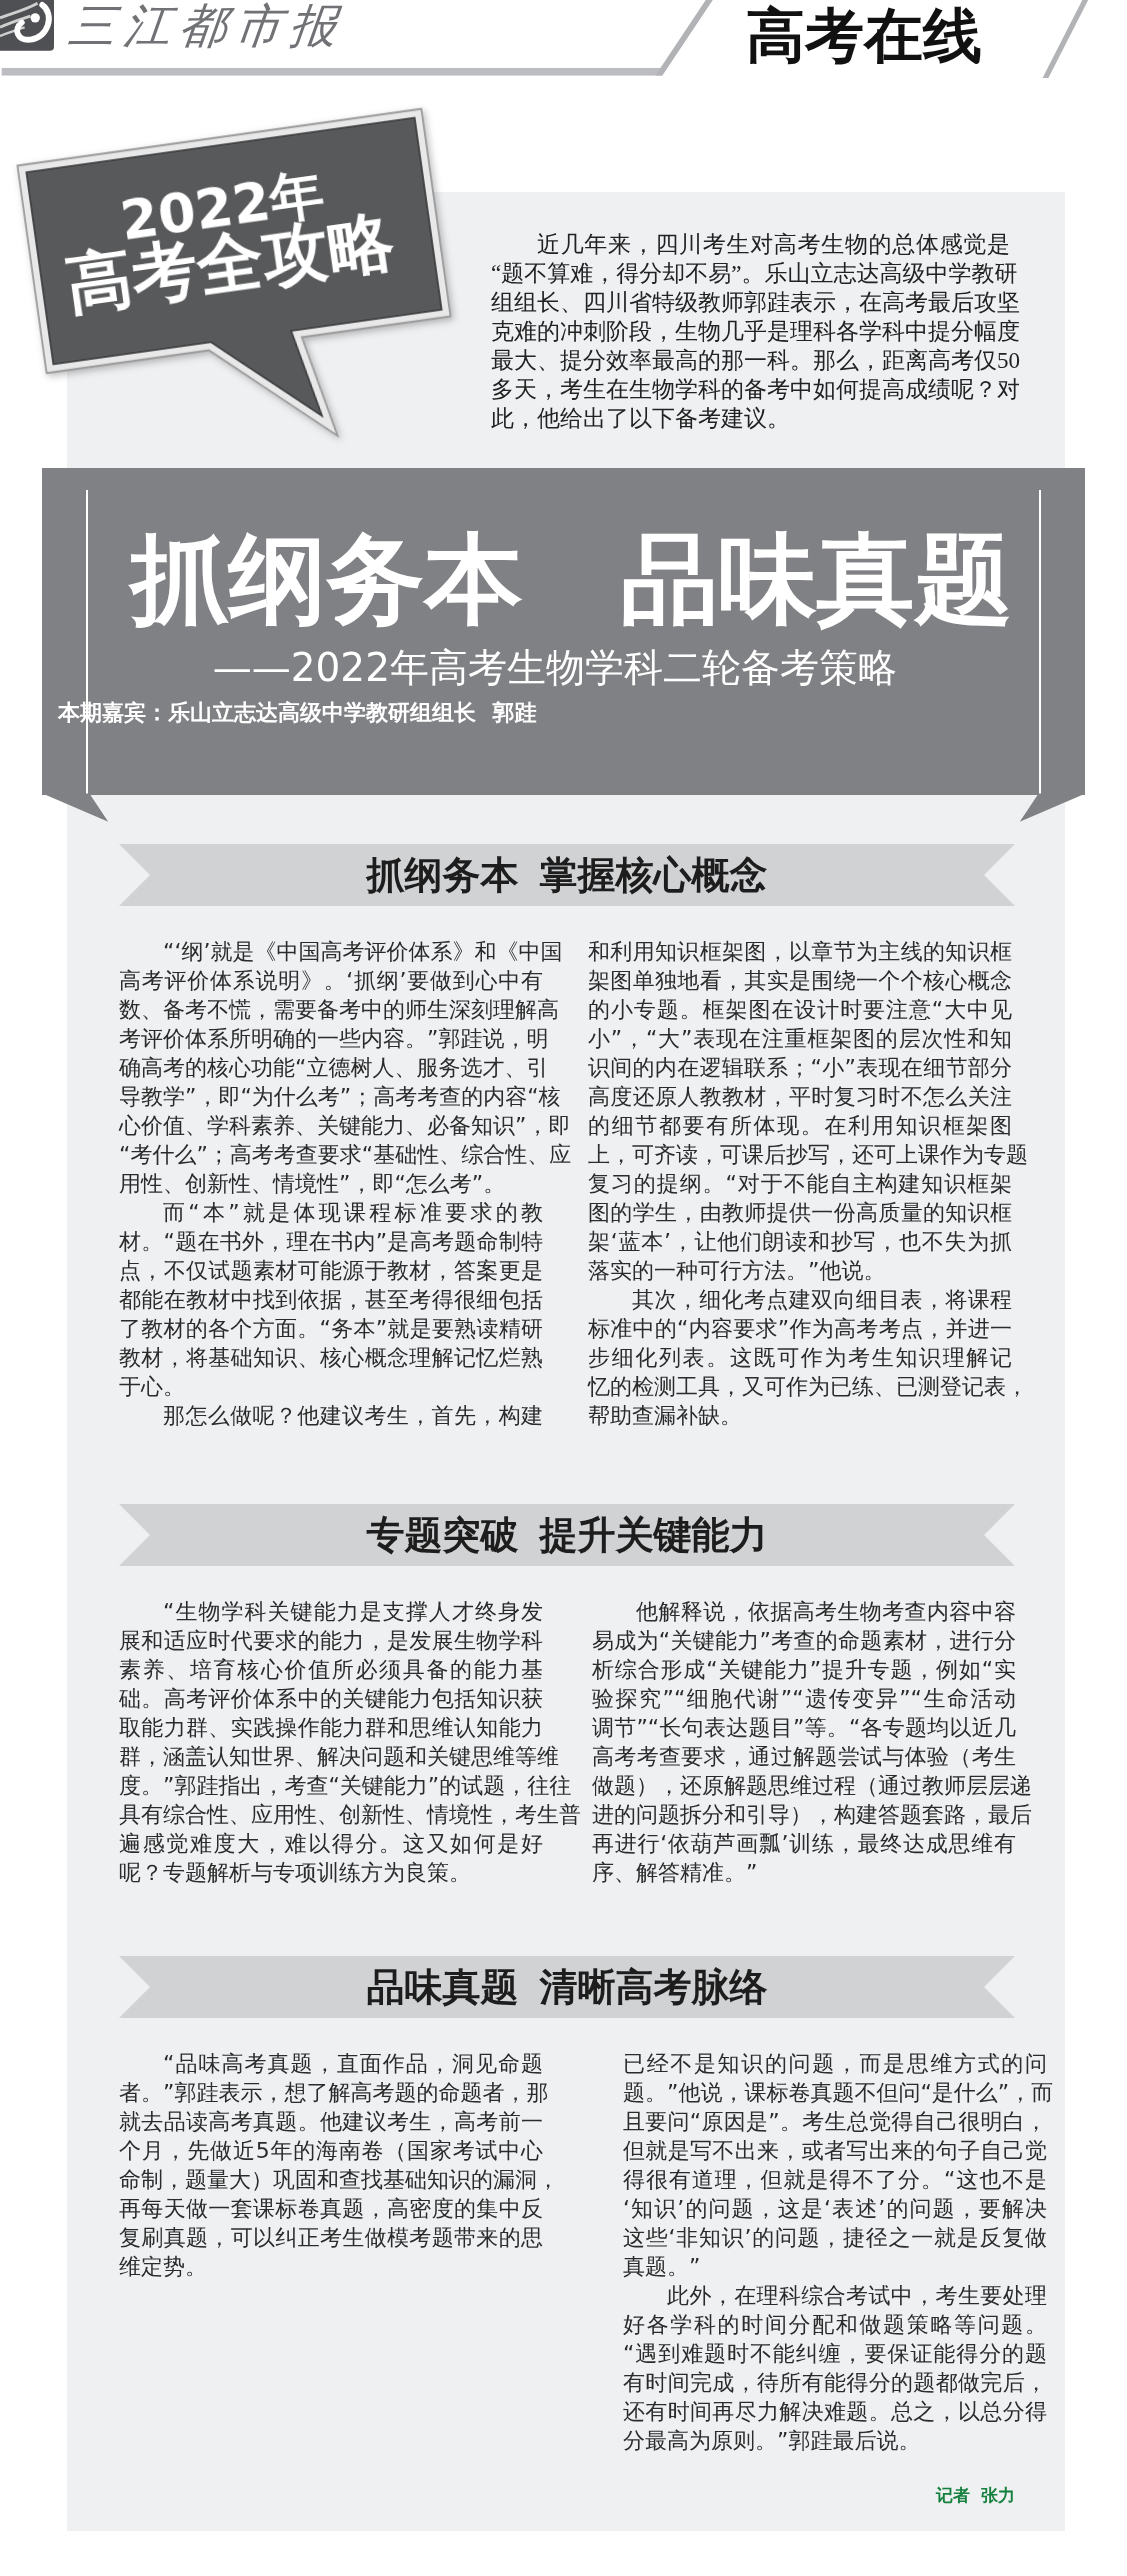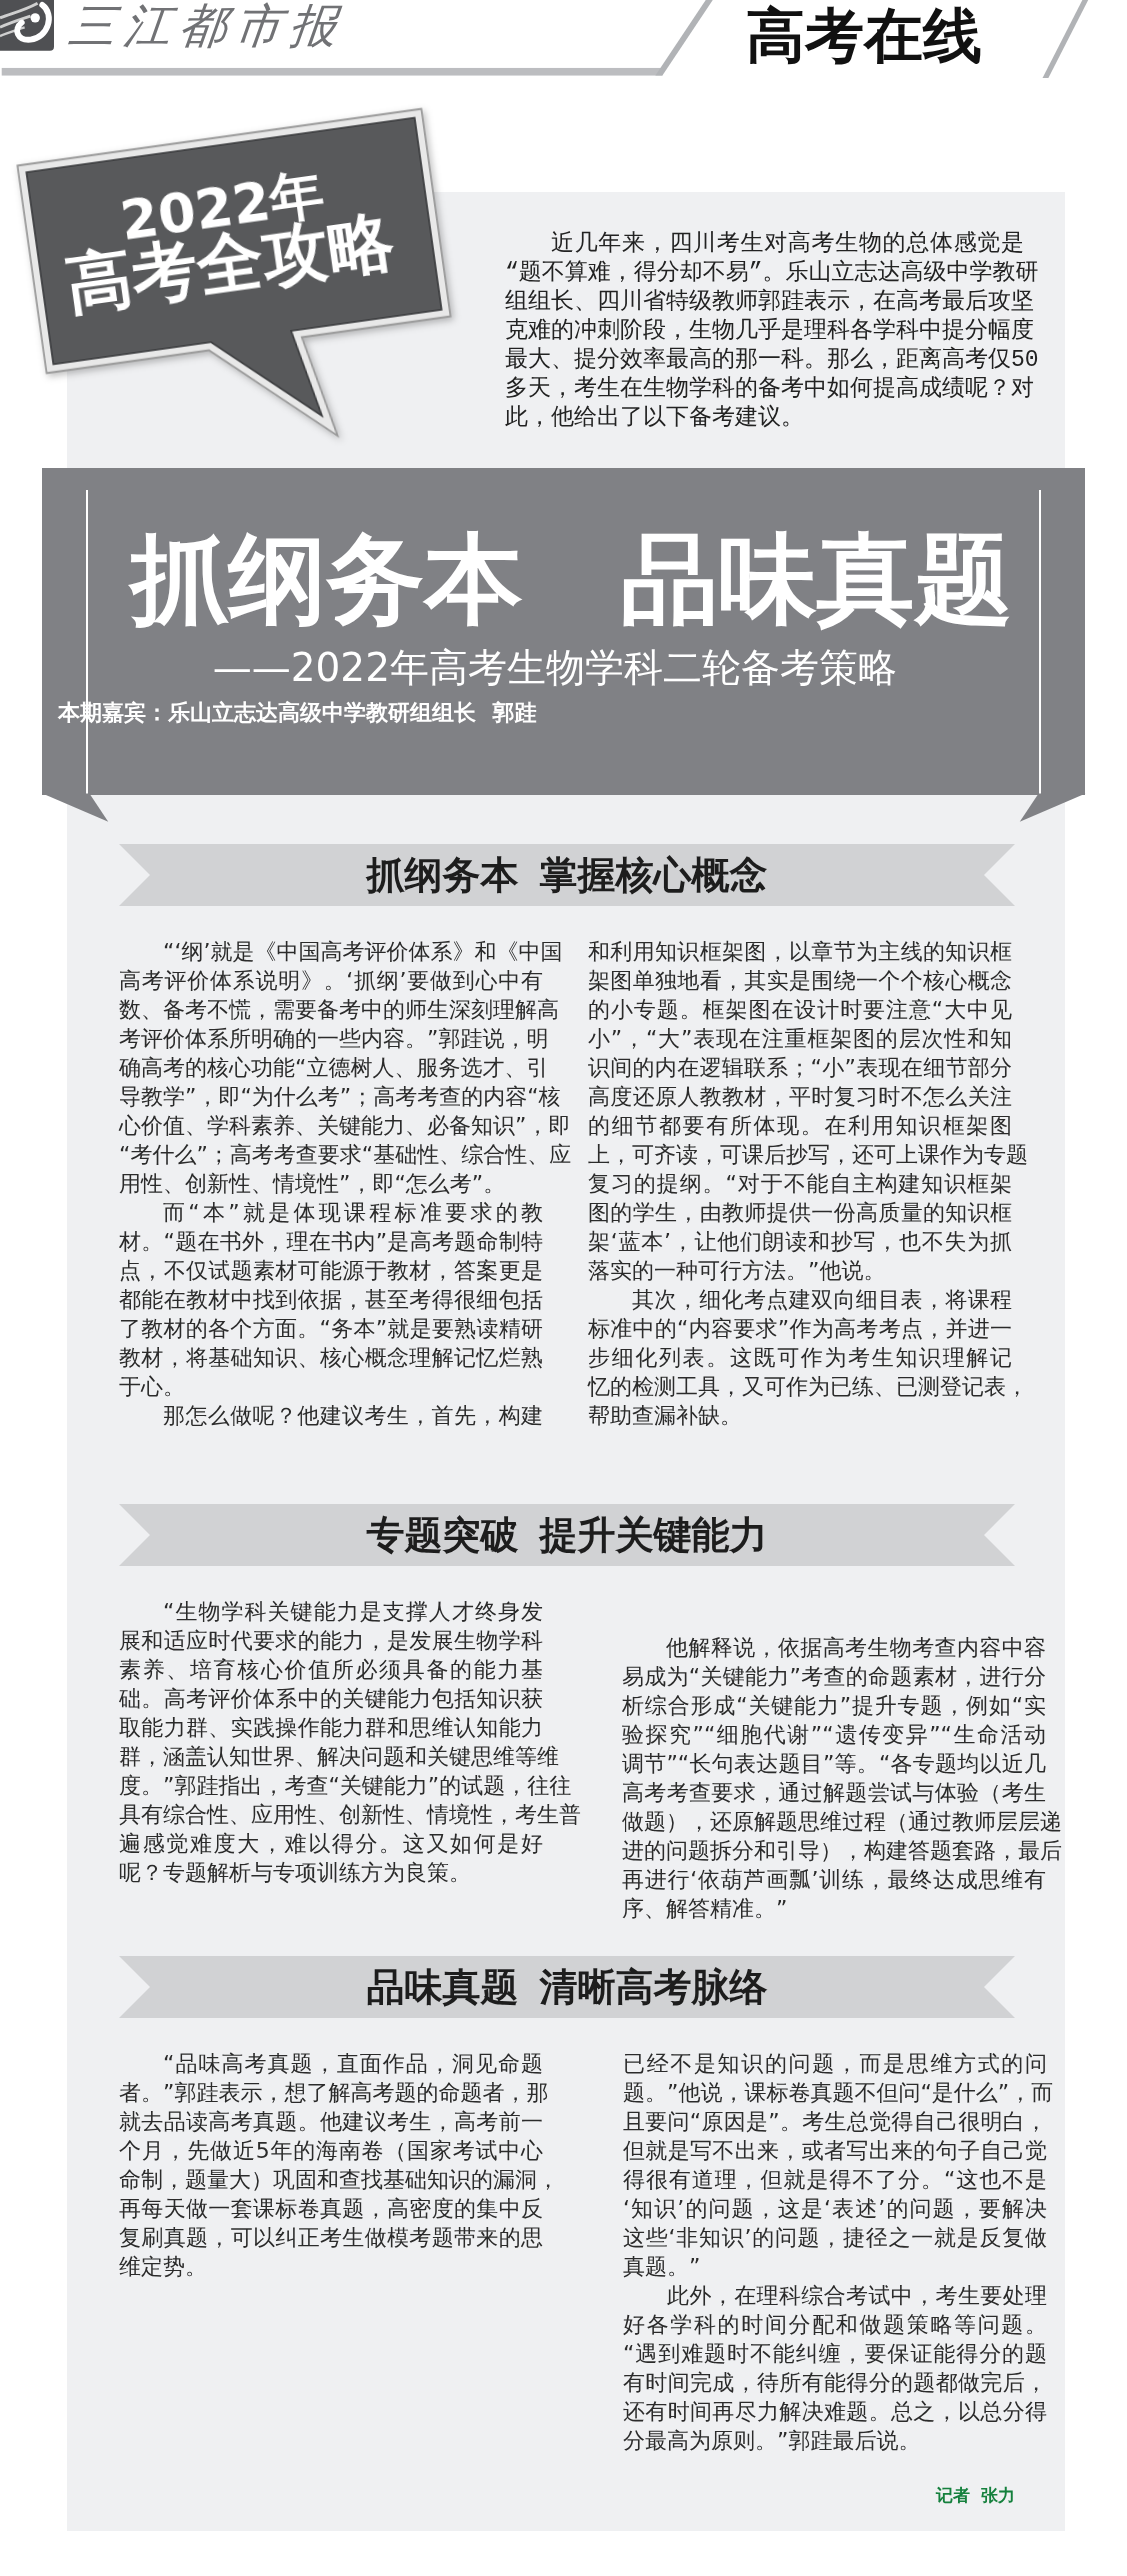--- a/index.html
+++ b/index.html
@@ -24,22 +24,22 @@
   .panel{left:67px;top:192px;width:998px;height:2339px;background:var(--panel_bg);}
   
   .badge{left:38px;top:144px;width:392px;height:194px;transform:rotate(-8deg);
     transform-origin:196px 97px;filter:drop-shadow(2.3px 3.5px 3.5px rgba(0,0,0,0.25));}
   .badge svg{position:absolute;left:0;top:0;overflow:visible;}
   .badge-year{left:0;top:32px;width:378px;text-align:center;color:#fff;font-weight:bold;
     font-size:54px;line-height:59px;white-space:nowrap;}
   .badge-title{left:0;top:82px;width:378px;text-align:center;color:#fff;font-weight:bold;
     font-size:66px;line-height:74px;white-space:nowrap;}
   
-  .intro{left:505px;top:230px;width:519px;font-size:23px;color:#222;
-    font-family:Liberation Mono, monospace;}
+  .intro{left:491px;top:230px;width:519px;font-size:23px;color:#222;
+    font-family:Liberation Serif, serif;}
   .intro .line{height:29px;line-height:29px;}
   
   .banner{left:42px;top:468px;width:1043px;height:327px;background:var(--banner_bg);}
   .fold-line{top:22px;width:2.3px;height:305px;background:#ffffff;}
   .banner-title{left:0;top:58px;width:1043px;text-align:center;color:#fff;font-weight:bold;
     font-size:98px;line-height:106px;white-space:nowrap;padding-left:8px;}
   .banner-subtitle{left:0;top:177px;width:855px;text-align:right;color:#fff;
     font-size:39px;line-height:45px;white-space:nowrap;}
   .banner-guest{left:16px;top:231px;width:1043px;text-align:left;color:#fff;font-weight:bold;
     font-size:22px;line-height:27px;white-space:nowrap;word-spacing:0.4em;}
@@ -177,21 +177,21 @@
       <div class="line">素养、培育核心价值所必须具备的能力基</div>
       <div class="line">础。高考评价体系中的关键能力包括知识获</div>
       <div class="line">取能力群、实践操作能力群和思维认知能力</div>
       <div class="line">群，涵盖认知世界、解决问题和关键思维等维</div>
       <div class="line">度。”郭跬指出，考查“关键能力”的试题，往往</div>
       <div class="line">具有综合性、应用性、创新性、情境性，考生普</div>
       <div class="line">遍感觉难度大，难以得分。这又如何是好</div>
       <div class="line last">呢？专题解析与专项训练方为良策。</div>
     </div>
   </div>
-<div class="abs col" style="left:622px;top:1597px;margin-top:36px;">
+<div class="abs col" style="left:592px;top:1597px;">
     <div class="para">
       <div class="line indent">他解释说，依据高考生物考查内容中容</div>
       <div class="line">易成为“关键能力”考查的命题素材，进行分</div>
       <div class="line">析综合形成“关键能力”提升专题，例如“实</div>
       <div class="line">验探究”“细胞代谢”“遗传变异”“生命活动</div>
       <div class="line">调节”“长句表达题目”等。“各专题均以近几</div>
       <div class="line">高考考查要求，通过解题尝试与体验（考生</div>
       <div class="line">做题），还原解题思维过程（通过教师层层递</div>
       <div class="line">进的问题拆分和引导），构建答题套路，最后</div>
       <div class="line">再进行‘依葫芦画瓢’训练，最终达成思维有</div>

